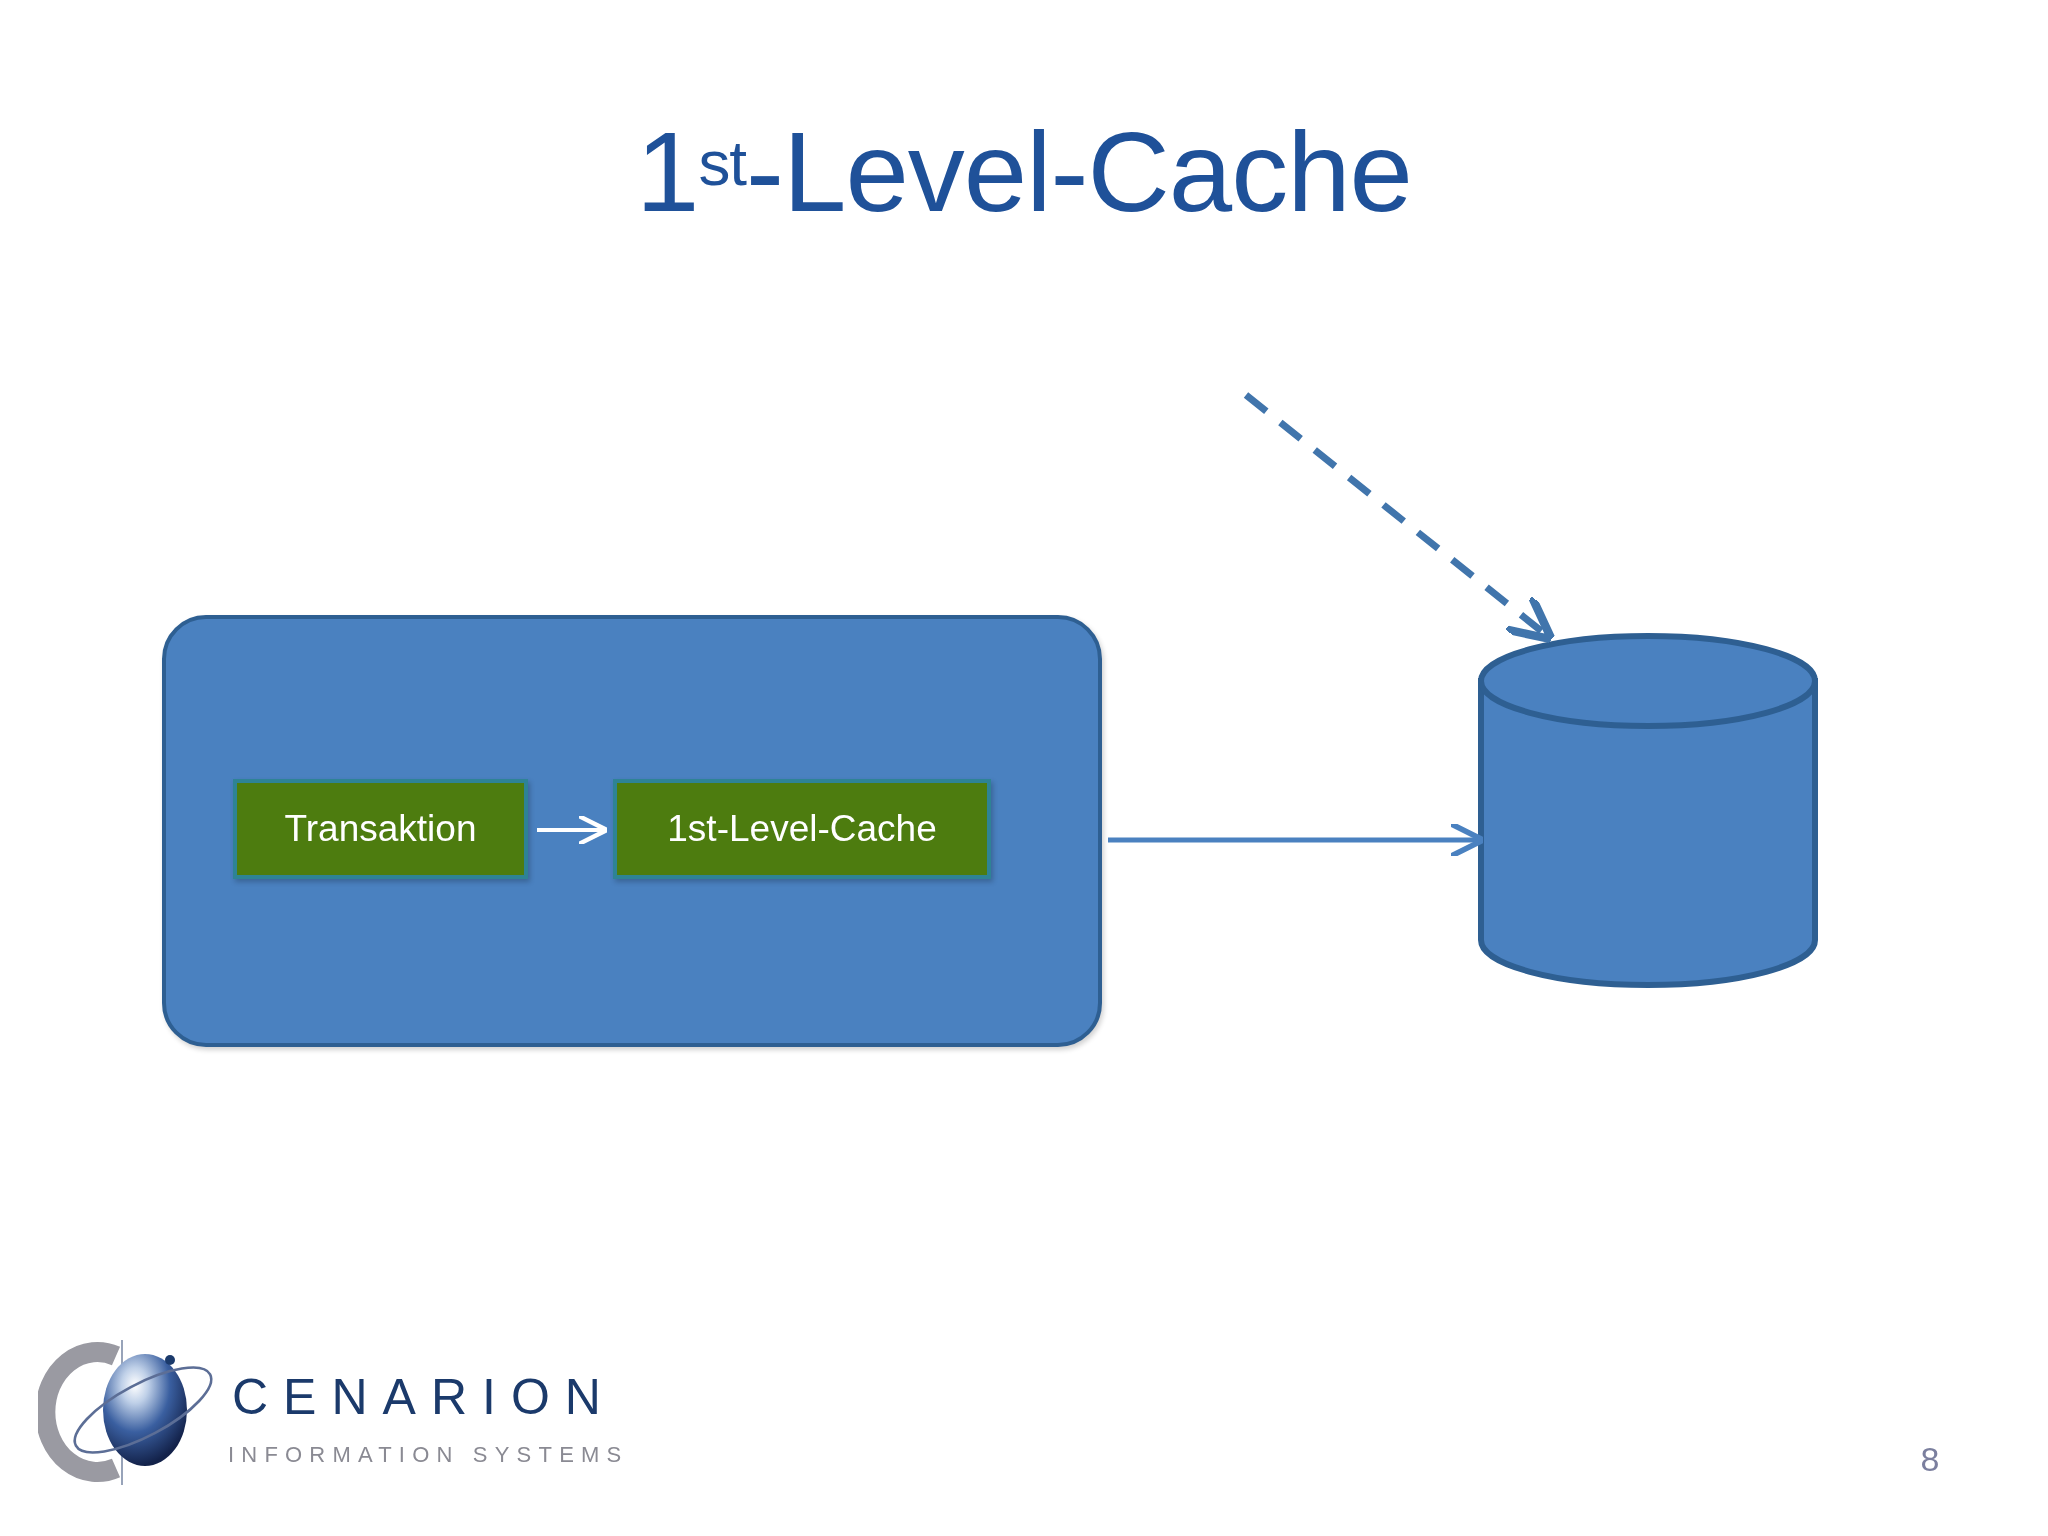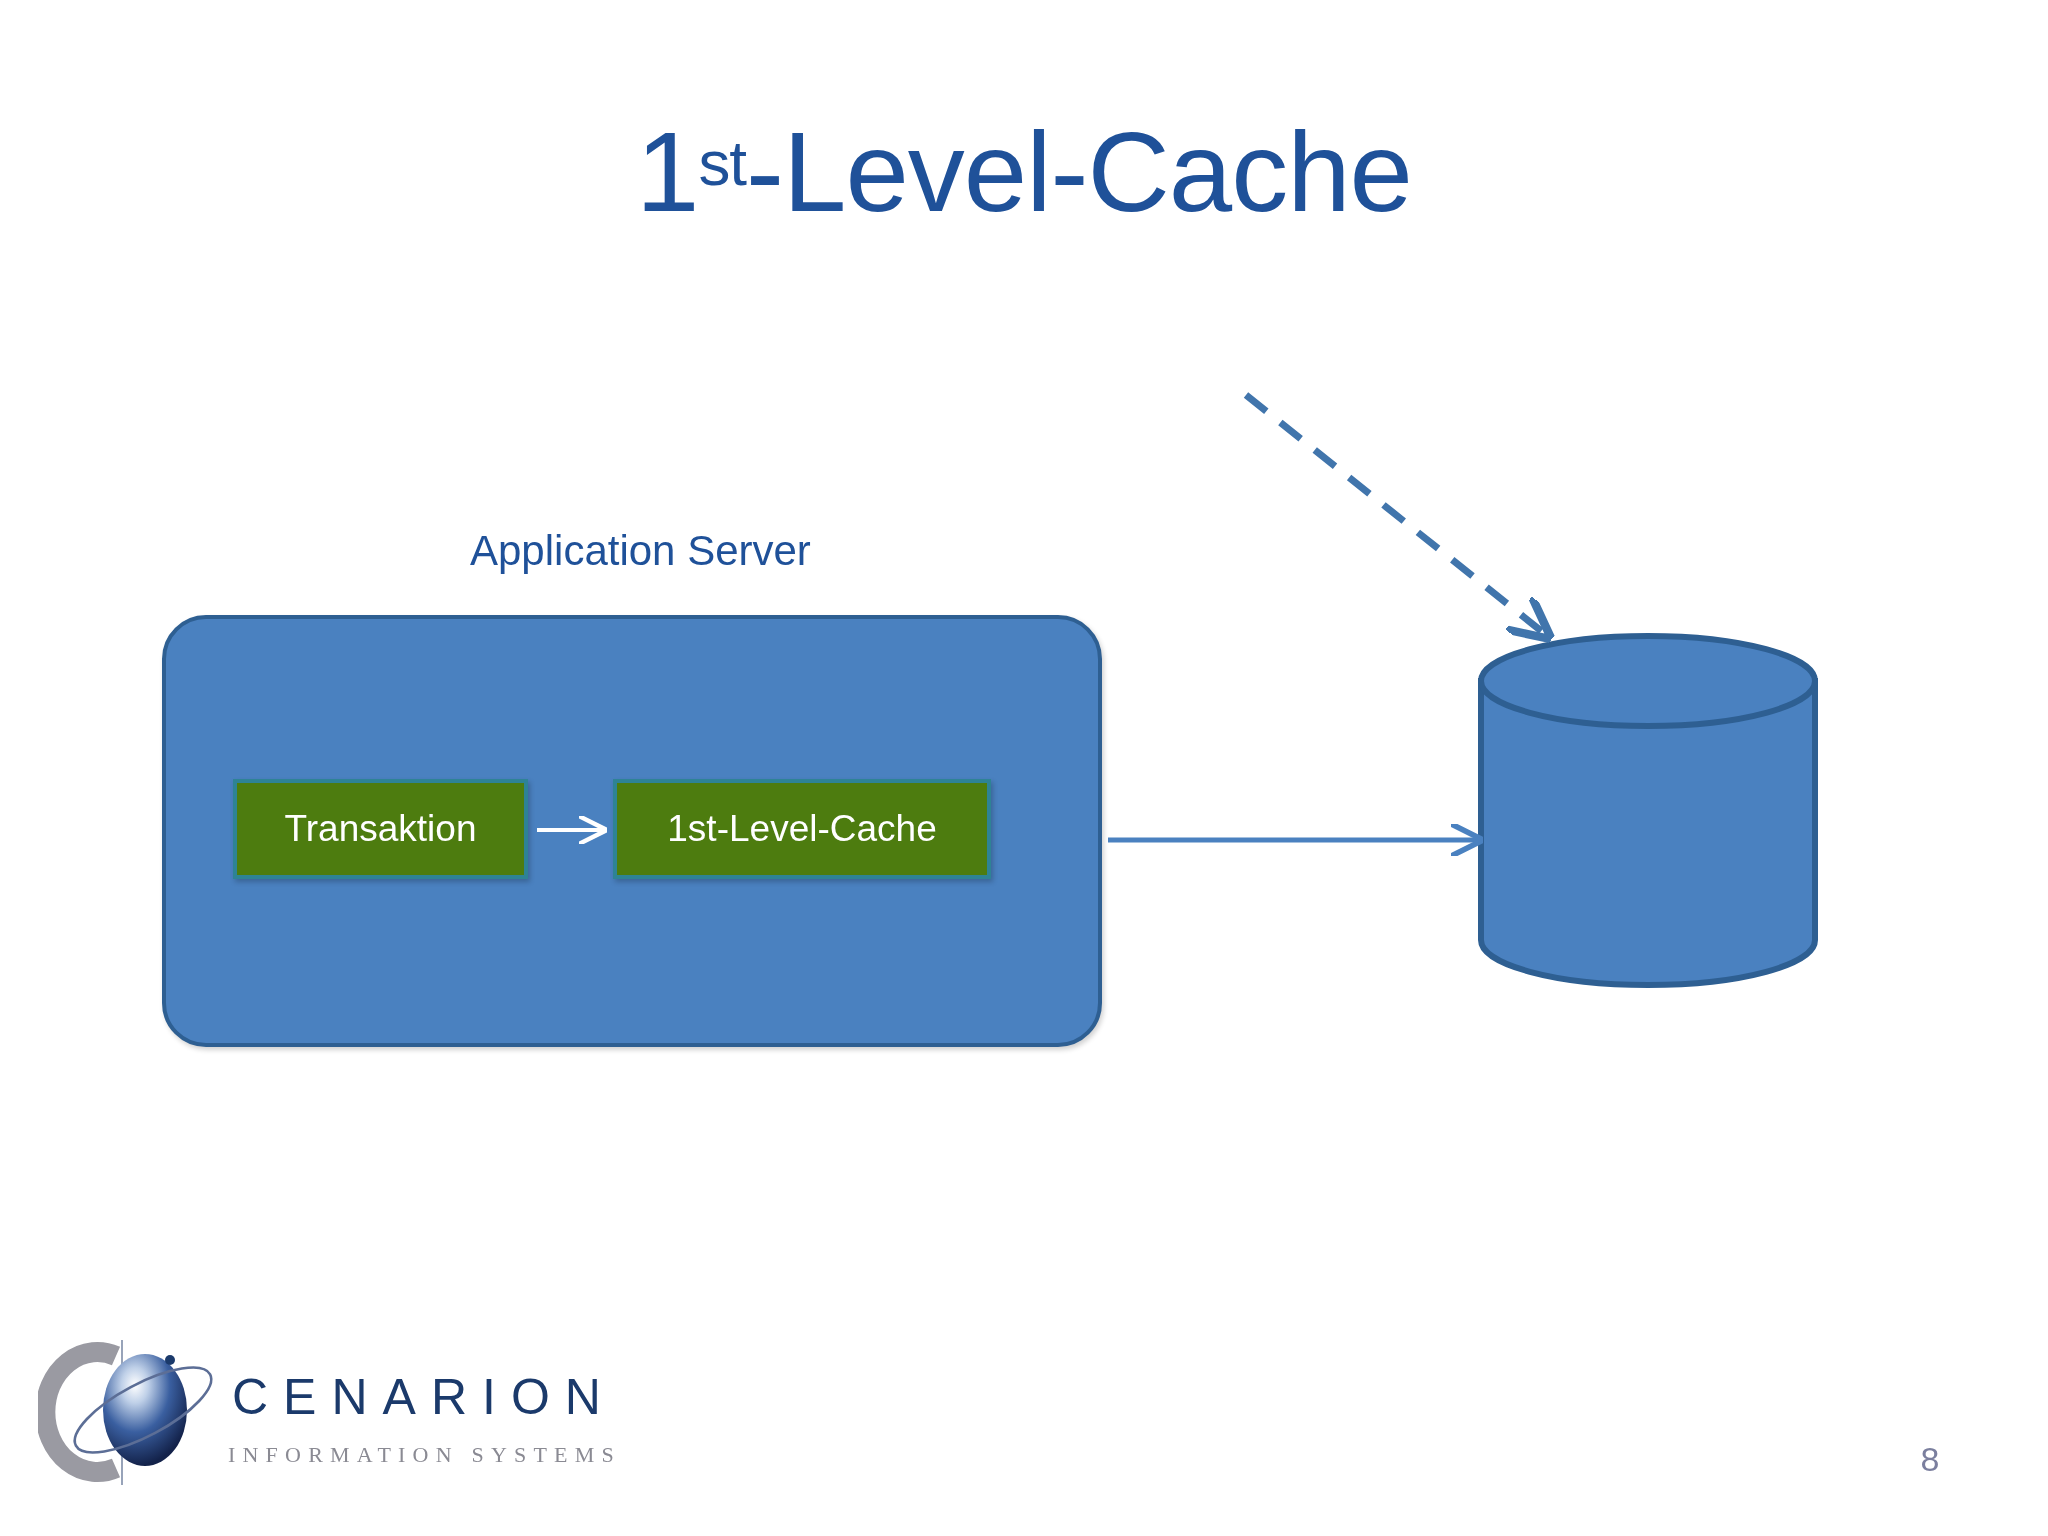--- a/index.html
+++ b/index.html
@@ -141,21 +141,21 @@
     white-space: nowrap;
     margin-left: 36px;
   }
   #logo-tagline {
     position: absolute;
     left: 228px;
     top: 1442px;
     font-size: 22px;
     letter-spacing: 7.2px;
     color: #8A8A93;
-    font-family: Liberation Serif, serif;
+    font-family: Liberation Sans, sans-serif;
     white-space: nowrap;
   }
 
   
   #page-number {
     position: absolute;
     left: 1900px;
     top: 1440px;
     width: 60px;
     text-align: center;
@@ -164,21 +164,20 @@
     font-family: "Liberation Sans", sans-serif;
   }
 </style>
 </head>
 <body>
 
 <div id="slide">
 
   <div id="slide-title"><span>1</span><span class="sup">st</span><span>-Level-Cache</span></div>
 
-  <div id="app-server-label">Application Server</div>
 
   <div id="app-server-box"></div>
 
   <div class="teal-box" id="box-transaktion">Transaktion</div>
   <div class="teal-box" id="box-first-level-cache">1st-Level-Cache</div>
 
   <svg id="db-cylinder" viewBox="0 0 340 355">
     <path d="M 3 48 L 3 307 A 167 45 0 0 0 337 307 L 337 48 Z" fill="#4A81C0" stroke="#2E5F92" stroke-width="6"></path>
     <ellipse cx="170" cy="48" rx="167" ry="45" fill="#4A81C0" stroke="#2E5F92" stroke-width="6"></ellipse>
   </svg>

